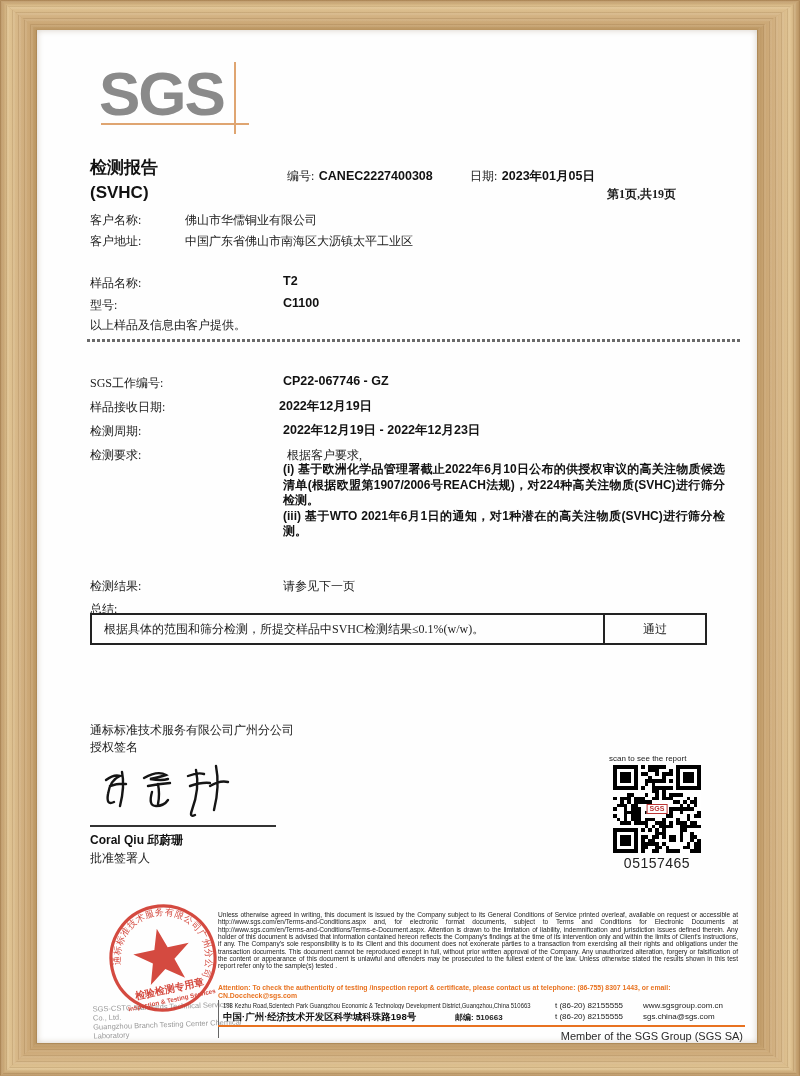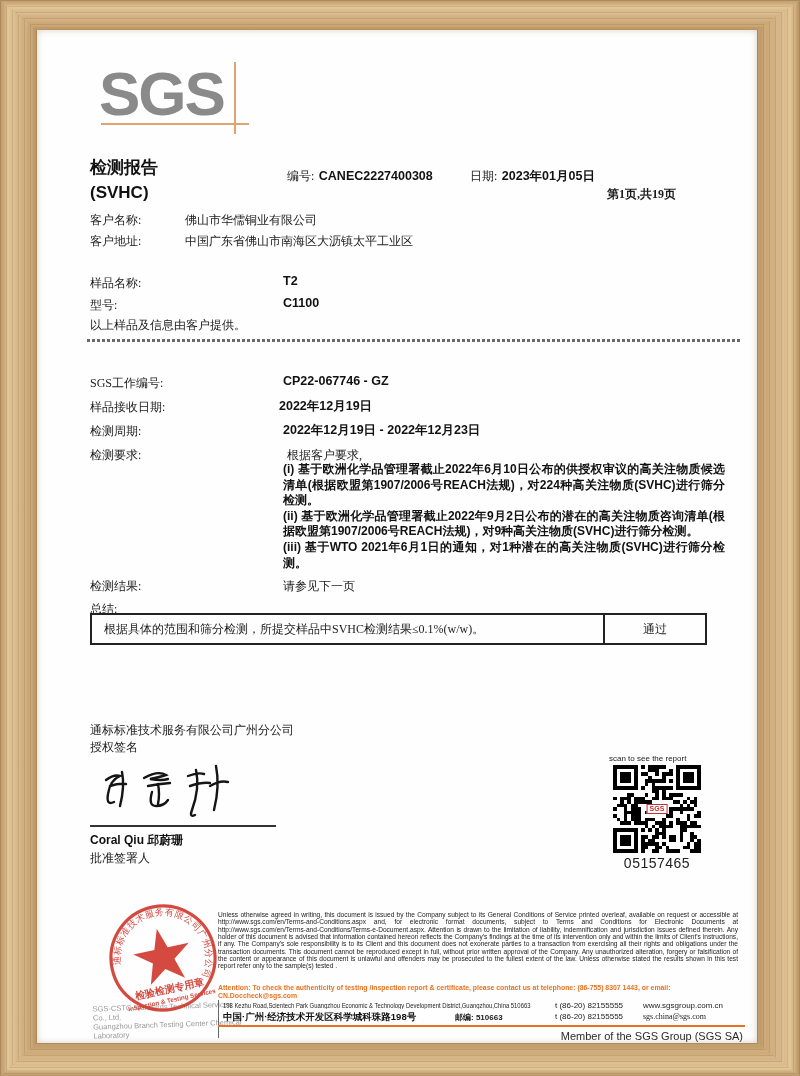--- a/index.html
+++ b/index.html
@@ -101,21 +101,20 @@
   <div class="abs val" style="left:246px;top:344px;">CP22-067746 - GZ</div>
   <div class="abs lbl" style="left:53px;top:369px;">样品接收日期:</div>
   <div class="abs val" style="left:242px;top:368px;">2022年12月19日</div>
   <div class="abs lbl" style="left:53px;top:393px;">检测周期:</div>
   <div class="abs val" style="left:246px;top:392px;">2022年12月19日 - 2022年12月23日</div>
   <div class="abs lbl" style="left:53px;top:417px;">检测要求:</div>
   <div class="abs serifval" style="left:250px;top:417px;">根据客户要求,</div>
 
   <div class="abs" id="request-items" style="left:246px;top:432px;">
     <div>(i) 基于欧洲化学品管理署截止2022年6月10日公布的供授权审议的高关注物质候选清单(根据欧盟第1907/2006号REACH法规)，对224种高关注物质(SVHC)进行筛分检测。</div>
-    <div>(ii) 基于欧洲化学品管理署截止2022年9月2日公布的潜在的高关注物质咨询清单(根据欧盟第1907/2006号REACH法规)，对9种高关注物质(SVHC)进行筛分检测。</div>
     <div>(iii) 基于WTO 2021年6月1日的通知，对1种潜在的高关注物质(SVHC)进行筛分检测。</div>
   </div>
 
   <div class="abs lbl" style="left:53px;top:548px;">检测结果:</div>
   <div class="abs serifval" style="left:246px;top:548px;">请参见下一页</div>
 
   <div class="abs lbl" style="left:53px;top:571px;">总结:</div>
   <div class="abs" id="summary-box" style="left:53px;top:583px;width:613px;height:28px;">
     <div class="cellL serifval">根据具体的范围和筛分检测，所提交样品中SVHC检测结果≤0.1%(w/w)。</div>
     <div class="cellR serifval">通过</div>
@@ -392,18 +391,18 @@
   <div class="abs" id="attention-text" style="left:181px;top:954px;">Attention: To check the authenticity of testing /inspection report &amp; certificate, please contact us at telephone: (86-755) 8307 1443, or email: CN.Doccheck@sgs.com</div>
 
   <div class="abs" style="left:181px;top:970px;width:1px;height:38px;background:#666;"></div>
   <div class="abs addr-en" style="left:186px;top:972px;width:350px;white-space:nowrap;overflow:hidden;">198 Kezhu Road,Scientech Park Guangzhou Economic &amp; Technology Development District,Guangzhou,China 510663</div>
   <div class="abs addr-small" style="left:518px;top:971px;">t (86-20) 82155555</div>
   <div class="abs addr-small" style="left:606px;top:971px;">www.sgsgroup.com.cn</div>
 
   <div class="abs addr-cn" style="left:186px;top:981px;">中国·广州·经济技术开发区科学城科珠路198号</div>
   <div class="abs addr-small" style="left:418px;top:982px;font-weight:bold;">邮编: 510663</div>
   <div class="abs addr-small" style="left:518px;top:982px;">t (86-20) 82155555</div>
-  <div class="abs addr-small" style="left:606px;top:982px;font-family:Liberation Serif, serif;">sgs.china@sgs.com</div>
+  <div class="abs addr-small" style="left:606px;top:982px;">sgs.china@sgs.com</div>
 
   <div class="abs" id="orange-rule" style="left:181px;top:995px;width:527px;"></div>
   <div class="abs" id="member-line" style="right:14px;top:1000px;">Member of the SGS Group (SGS SA)</div>
 
 </div>
 
 </body></html>

